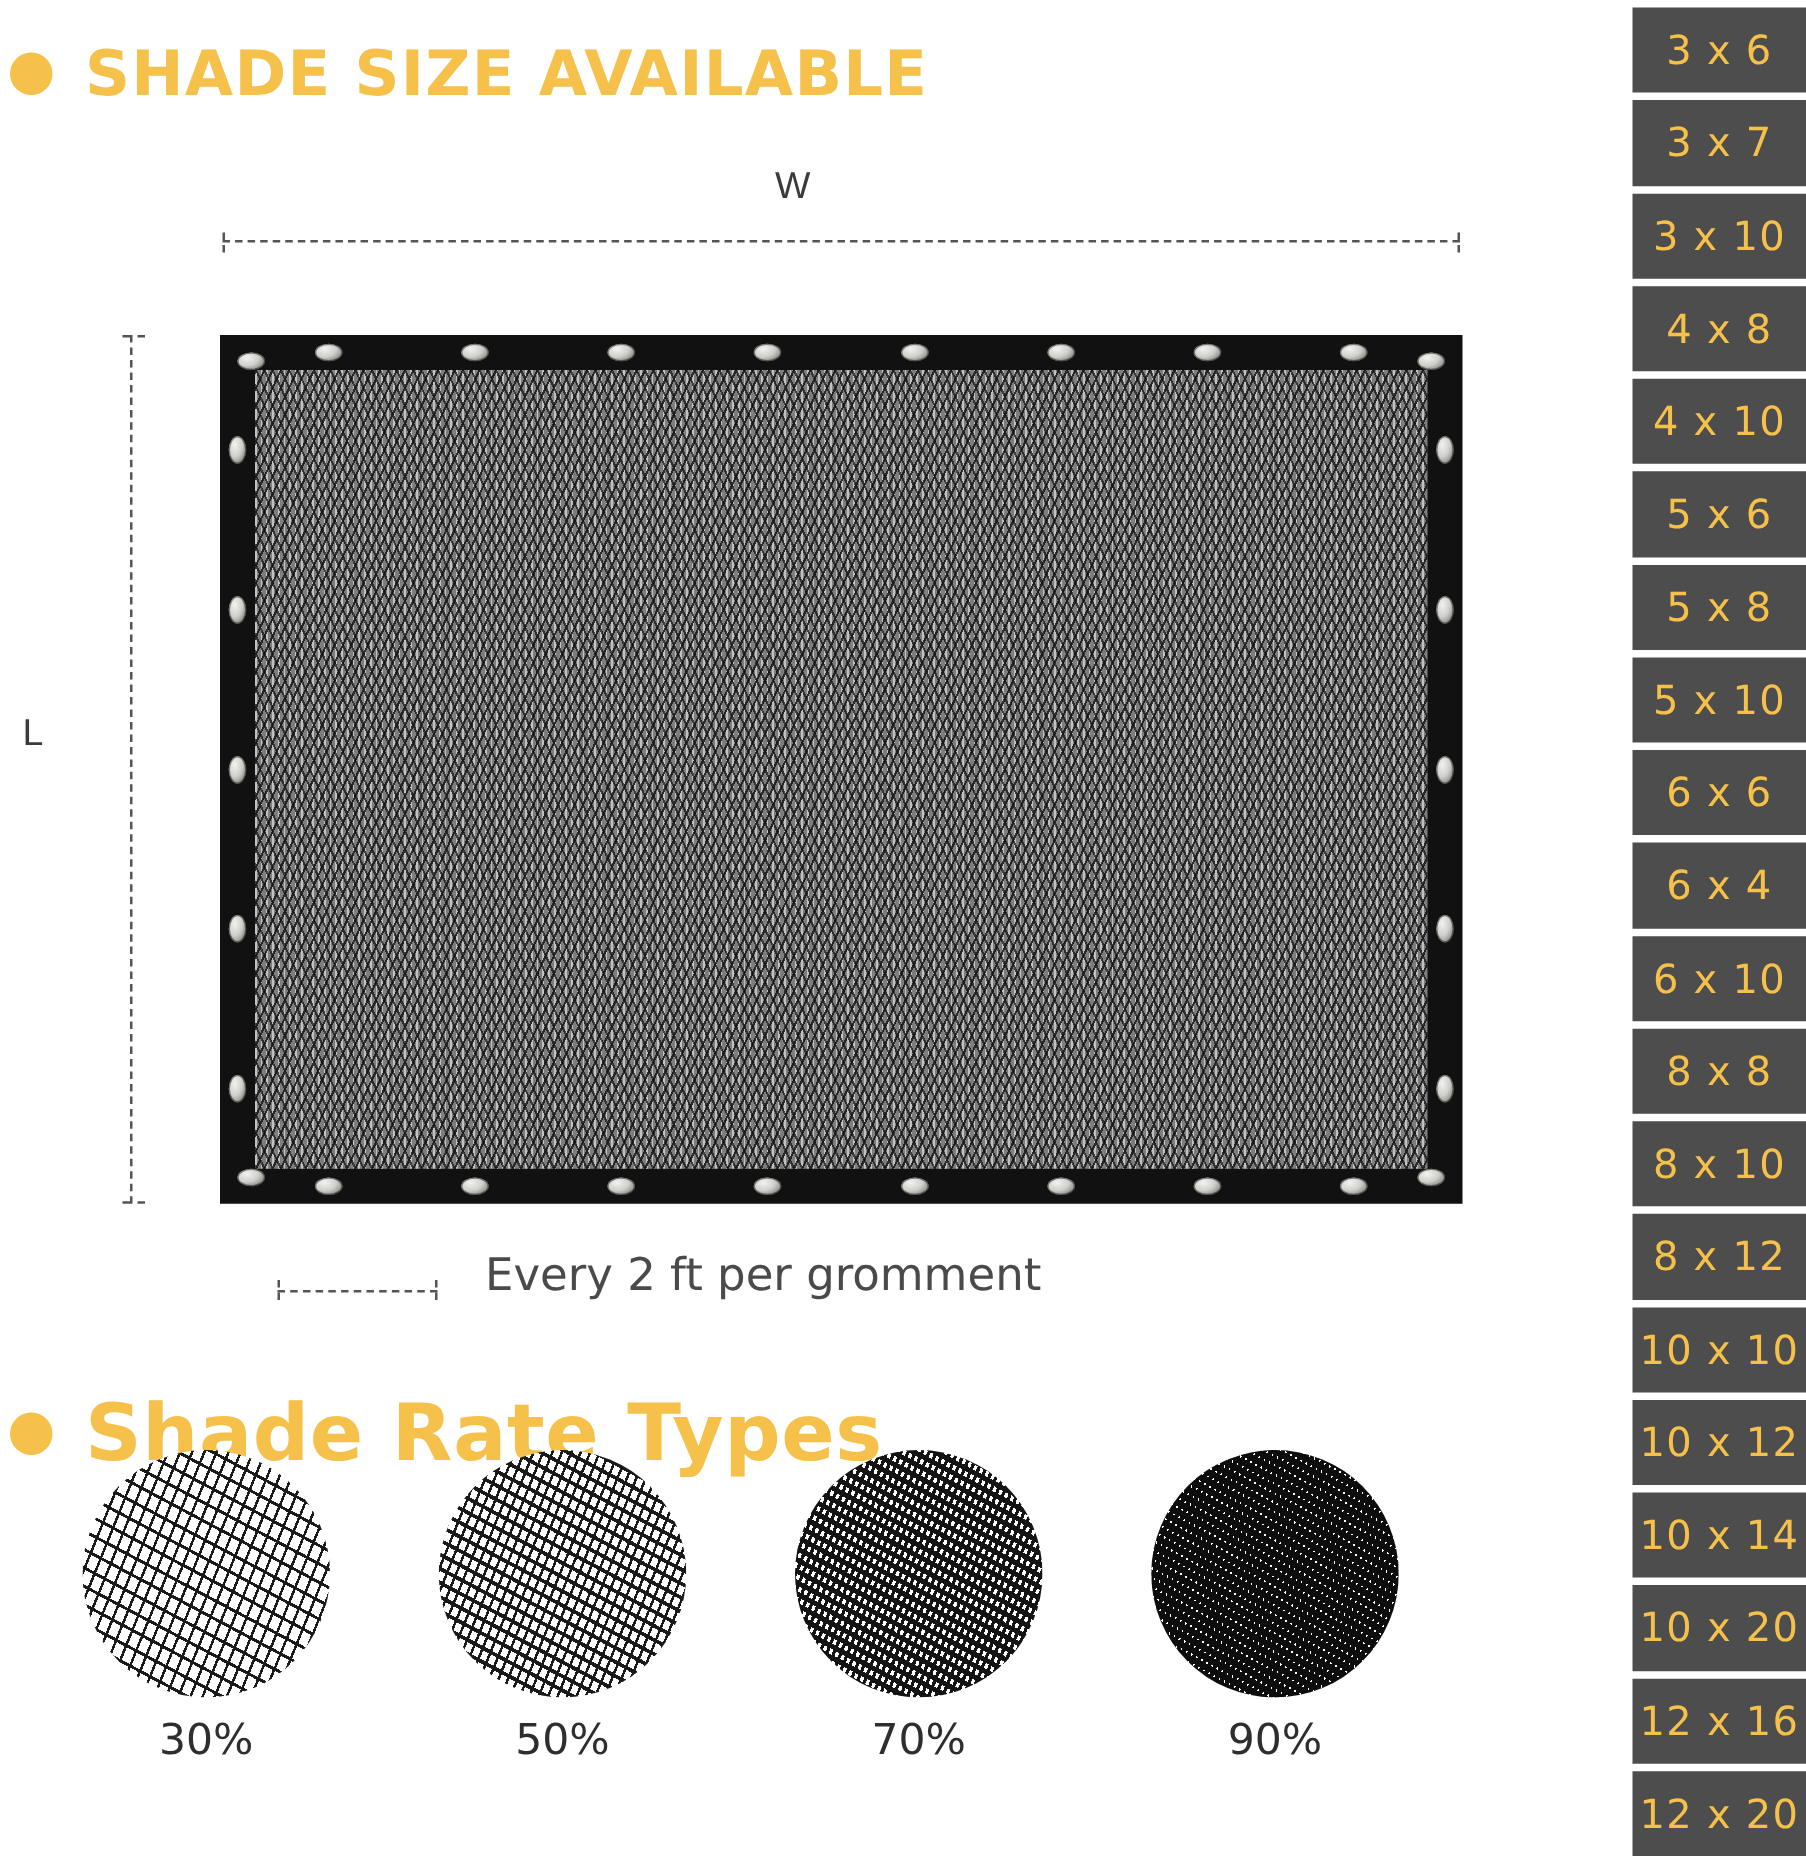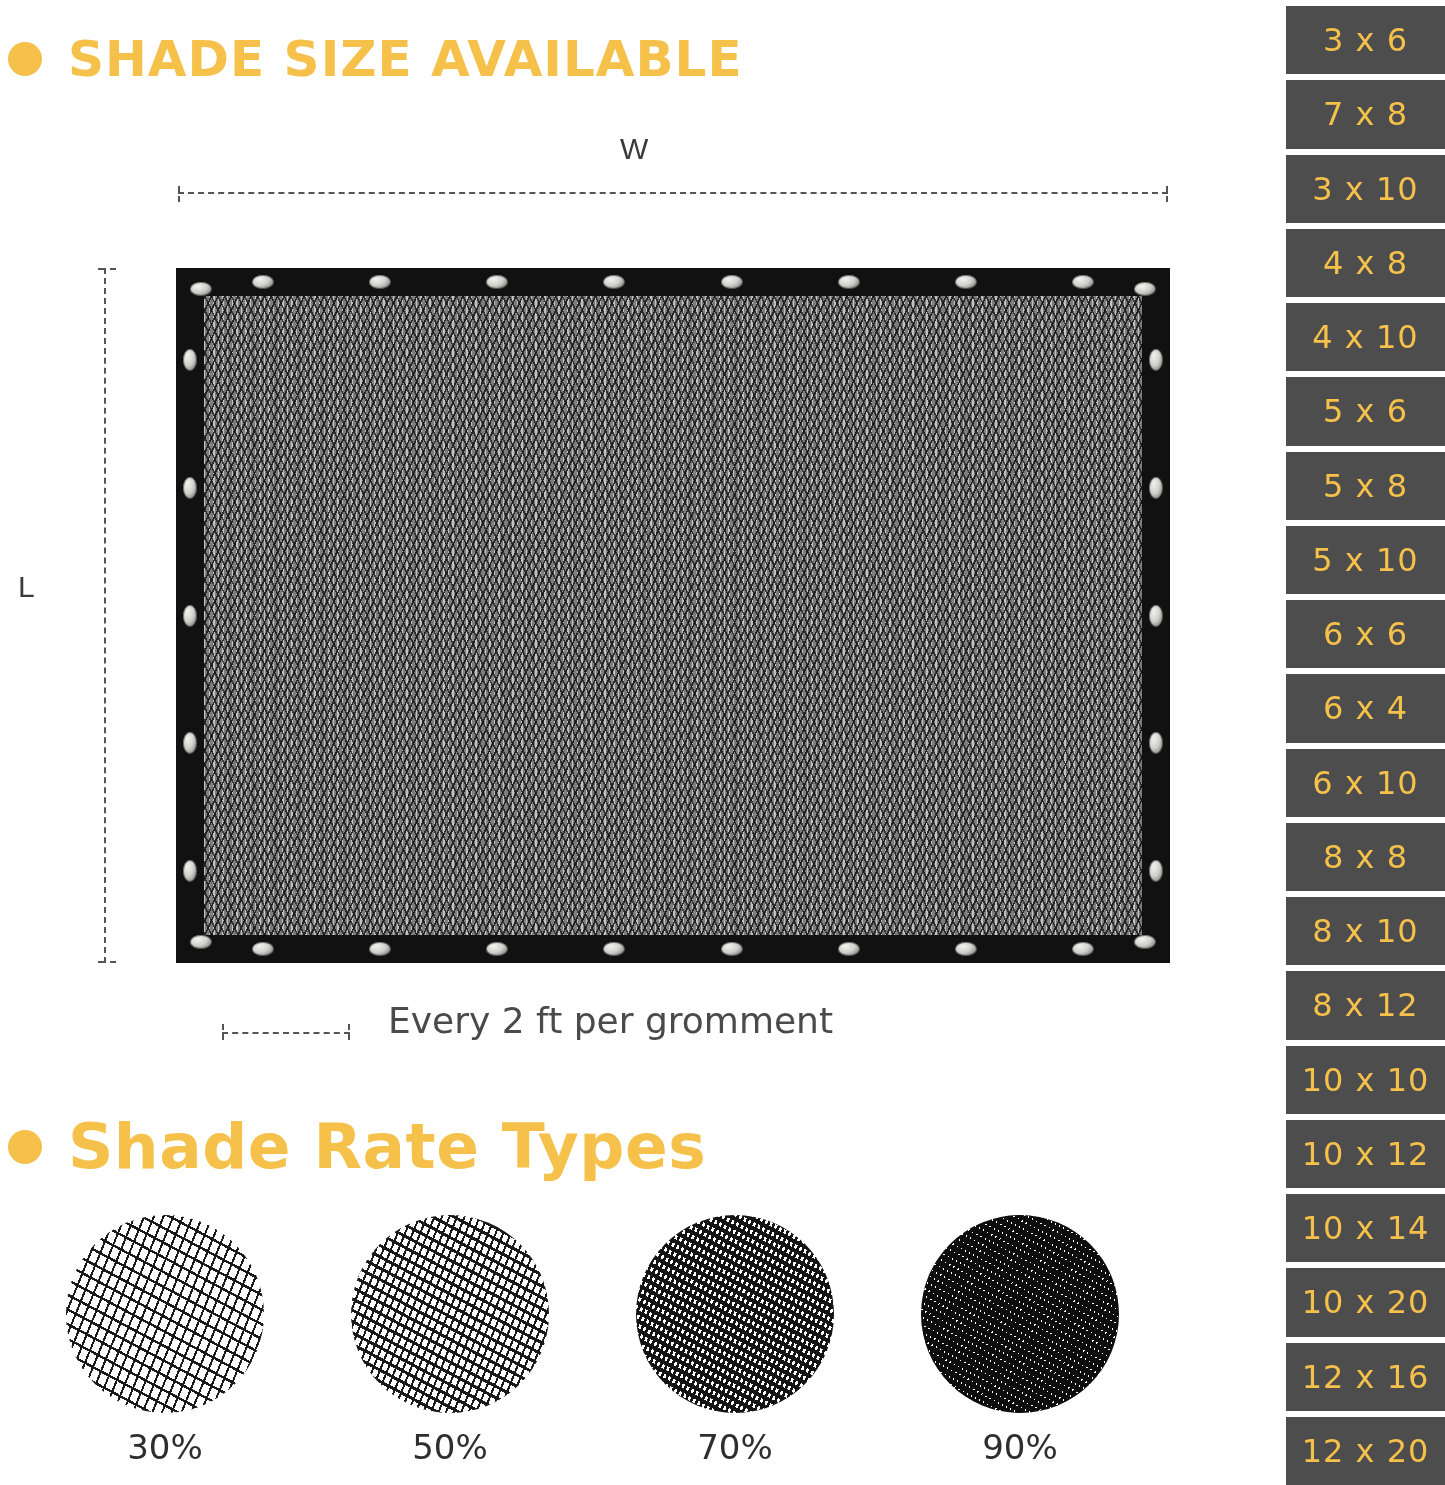--- a/index.html
+++ b/index.html
@@ -176,21 +176,21 @@
     top: 880px;
     font-size: 36px;
     color: #4a4a4a;
     font-family: "DejaVu Sans", sans-serif;
   }
 
   
   #rates {
     position: absolute;
     left: 60px;
-    top: 1215px;
+    top: 1160px;
     width: 1140px;
     height: 260px;
   }
   .rate {
     position: absolute;
     width: 210px;
     text-align: center;
   }
   .rate .disc {
     width: 198px;
@@ -224,21 +224,21 @@
     background-image:
       repeating-linear-gradient(28deg, #0d0d0d 0px, #0d0d0d 5px, rgba(255,255,255,0) 5px, rgba(255,255,255,0) 6.6px),
       repeating-linear-gradient(112deg, #0d0d0d 0px, #0d0d0d 3.4px, rgba(255,255,255,0) 3.4px, rgba(255,255,255,0) 4.6px);
   }
 
   
   #size-list {
     position: absolute;
     right: 0;
     top: 0;
-    width: 159px;
+    width: 139px;
     height: 1485px;
     display: flex;
     flex-direction: column;
     gap: 6px;
     padding-top: 6px;
     box-sizing: border-box;
   }
   .size-chip {
     flex: 1 1 0;
     background: #4d4d4d;
@@ -325,21 +325,21 @@
     <div class="label">70%</div>
   </div>
   <div class="rate" style="left:855px;top:0px;">
     <div class="disc d90"></div>
     <div class="label">90%</div>
   </div>
 </div>
 
 <div id="size-list">
     <div class="size-chip">3 x 6</div>
-    <div class="size-chip">7 x 8</div>
+    <div class="size-chip">3 x 7</div>
     <div class="size-chip">3 x 10</div>
     <div class="size-chip">4 x 8</div>
     <div class="size-chip">4 x 10</div>
     <div class="size-chip">5 x 6</div>
     <div class="size-chip">5 x 8</div>
     <div class="size-chip">5 x 10</div>
     <div class="size-chip">6 x 6</div>
     <div class="size-chip">6 x 4</div>
     <div class="size-chip">6 x 10</div>
     <div class="size-chip">8 x 8</div>

